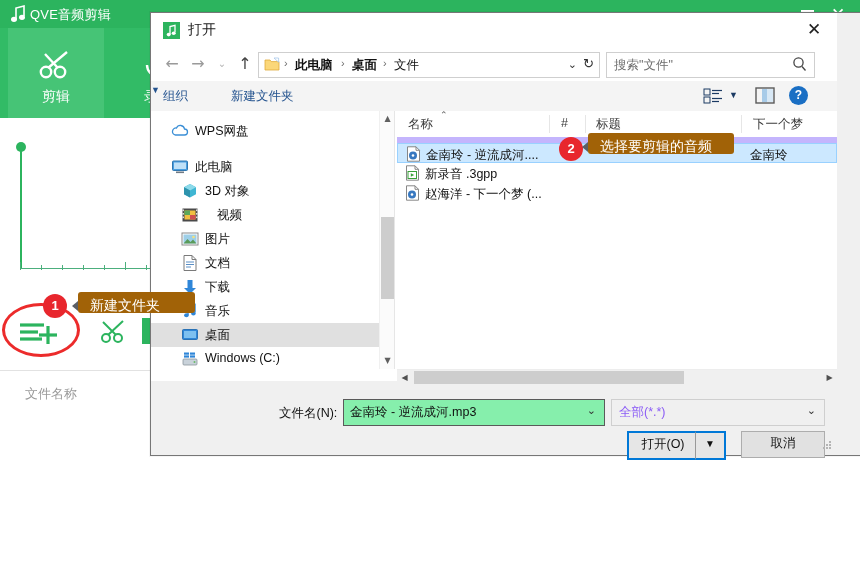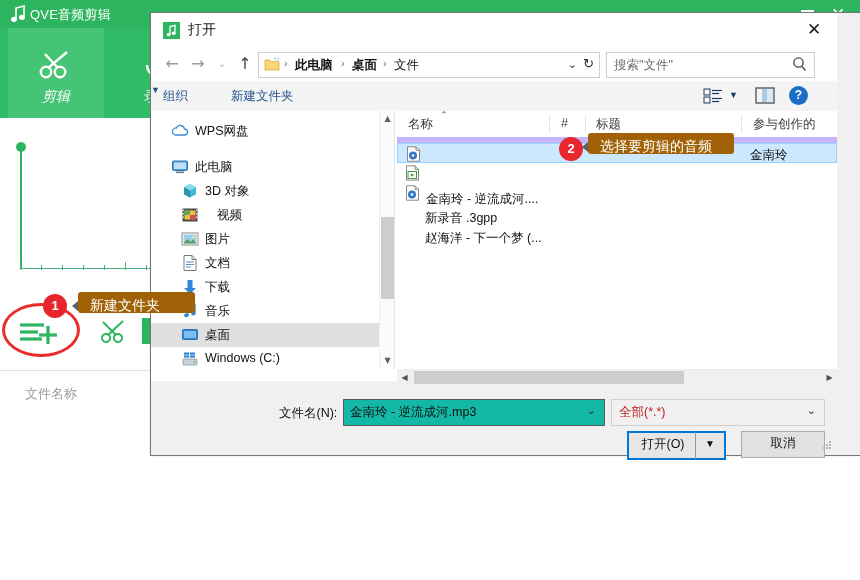--- a/index.html
+++ b/index.html
@@ -30,21 +30,21 @@
   #app-toolbar{
     position:absolute;left:0;top:28px;width:860px;height:90px;background:#32BB66;
   }
   .tool-tab{
     position:absolute;top:0;width:96px;height:90px;
     text-align:center;color:#fff;
   }
   .tool-tab.active{background:#46c476;}
   .tool-tab .t-ic{display:block;margin:16px auto 4px;width:40px;height:40px;}
   .tool-tab .t-lb{display:block;font-size:14px;color:#fff;}
-  #tab-edit{left:8px;font-style:italic;}
+  #tab-edit{left:8px;}
   #tab-rec{left:110px;}
   #app-body{position:absolute;left:0;top:118px;width:860px;height:462px;background:#fff;}
   #wave-area{position:absolute;left:0;top:0;width:860px;height:170px;background:#fff;}
   .play-head{position:absolute;width:2px;background:#2CB45E;}
   .play-dot{position:absolute;width:10px;height:10px;border-radius:50%;background:#2CB45E;}
   #ruler{
     position:absolute;left:20px;top:150px;width:822px;height:1px;background:#4CAF7D;
   }
   .tick{position:absolute;top:144px;width:1px;background:#4CAF7D;}
   .tc{
@@ -138,45 +138,45 @@
   #nav-sb-thumb{position:absolute;left:1px;top:106px;width:13px;height:82px;background:#cdcdcd;}
   #split{position:absolute;left:243px;top:0;width:1px;height:258px;background:#e6e6e6;}
   #list-pane{position:absolute;left:246px;top:0;width:440px;height:258px;background:#fff;}
   #col-head{position:absolute;left:0;top:0;width:440px;height:26px;border-bottom:6px solid #c4b5fd;}
   .col{position:absolute;top:5px;font-size:12.5px;color:#3a3a3a;}
   .col-div{position:absolute;top:4px;width:1px;height:18px;background:#e6e6e6;}
   #sort-caret{position:absolute;left:43px;top:-1px;font-size:9px;color:#5a5a5a;}
   .file-row{position:absolute;left:0;width:440px;height:20px;}
   .file-row.sel{background:#cce8ff;border:1px solid #99d1ff;box-sizing:border-box;}
   .f-ic{position:absolute;left:8px;top:2px;width:15px;height:16px;}
-  .f-nm{position:absolute;left:28px;top:3px;font-size:12.5px;color:#111;margin-top:44px;}
+  .f-nm{position:absolute;left:28px;top:3px;font-size:12.5px;color:#111;}
   .f-ar{position:absolute;left:352px;top:3px;font-size:12.5px;color:#111;}
   #hscroll{
     position:absolute;left:246px;top:258px;width:440px;height:15px;background:#f0f0f0;
     border-top:1px solid #ededed;
   }
   #hs-l,#hs-r{
     position:absolute;top:0;width:15px;height:15px;text-align:center;line-height:15px;
     font-size:8px;color:#505050;font-family:"DejaVu Sans",sans-serif;
   }
   #hs-l{left:0;} #hs-r{right:0;}
   #hs-thumb{position:absolute;left:17px;top:1px;width:270px;height:13px;background:#cdcdcd;}
   #dlg-foot{position:absolute;left:0;top:374px;width:686px;height:68px;background:#f0f0f0;}
   #fn-lbl{position:absolute;left:128px;top:18px;font-size:12.5px;color:#111;}
   #fn-box{
     position:absolute;left:192px;top:12px;width:260px;height:25px;
-    border:1px solid #5a5a5a;background:#14b8a6;text-decoration:underline;
+    border:1px solid #5a5a5a;background:#86efac;text-decoration:underline;
   }
   #fn-val{position:absolute;left:6px;top:4px;font-size:12.5px;color:#111;}
   #fn-chev{position:absolute;right:8px;top:4px;font-size:11px;color:#333;}
   #ft-box{
     position:absolute;left:460px;top:12px;width:212px;height:25px;
     border:1px solid #cfcfcf;background:#f0f0f0;
   }
-  #ft-val{position:absolute;left:7px;top:4px;font-size:12.5px;color:#b91c1c;}
+  #ft-val{position:absolute;left:7px;top:4px;font-size:12.5px;color:#8b5cf6;}
   #ft-chev{position:absolute;right:8px;top:4px;font-size:11px;color:#333;}
   #btn-open{
     position:absolute;left:476px;top:44px;width:68px;height:25px;
     border:2px solid #0078d7;background:#e6e6e6;text-align:center;line-height:23px;
     font-size:12.5px;color:#111;
   }
   #btn-open-split{
     position:absolute;left:544px;top:44px;width:28px;height:25px;
     border:2px solid #0078d7;border-left:1px solid #999;background:#e6e6e6;
     text-align:center;line-height:22px;font-size:10px;color:#111;
@@ -508,21 +508,21 @@
     <div id="list-pane">
 
       <div id="col-head">
         <span class="col" style="left:11px;">名称</span>
         <span id="sort-caret">⌃</span>
         <div class="col-div" style="left:152px;"></div>
         <span class="col" style="left:164px;">#</span>
         <div class="col-div" style="left:188px;"></div>
         <span class="col" style="left:199px;">标题</span>
         <div class="col-div" style="left:344px;"></div>
-        <span class="col" style="left:356px;">参与创作的</span>
+        <span class="col" style="left:356px;">下一个梦</span>
       </div>
 
       <div class="file-row sel" style="top:32px;">
         <span class="f-ic">
           <svg width="15" height="16" viewBox="0 0 15 16">
             <path d="M1.5 .8h8.5l3.5 3.5V15.2H1.5z" fill="#fff" stroke="#7a7a7a" stroke-width=".9"></path>
             <path d="M10 .8v3.5h3.5" fill="none" stroke="#7a7a7a" stroke-width=".9"></path>
             <circle cx="7" cy="9.5" r="4" fill="#3878c0"></circle>
             <circle cx="7" cy="9.5" r="1.3" fill="#fff"></circle>
           </svg>

